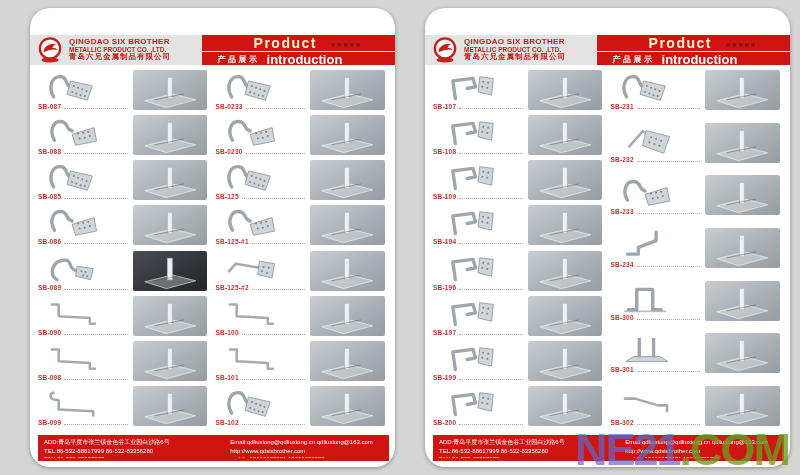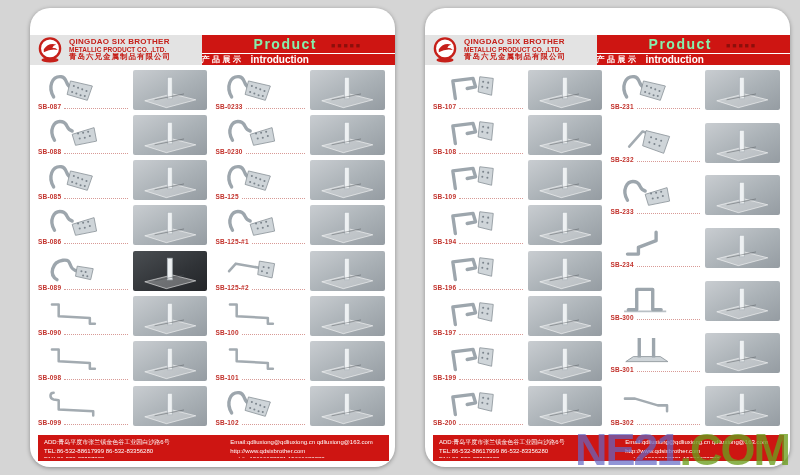--- a/index.html
+++ b/index.html
@@ -12,25 +12,25 @@
   .page-header{display:flex;margin-top:27px;height:30px;}
   .brand{width:47%;background:#e3e3e3;display:flex;align-items:center;padding-left:6px;box-sizing:border-box;}
   .logo{width:28px;height:28px;flex:0 0 28px;margin-right:5px;}
   .logo svg{width:100%;height:100%;display:block;}
   .brand-text{line-height:1.05;white-space:nowrap;}
   .b1{font-size:8px;font-weight:bold;color:#c6201a;letter-spacing:.3px;}
   .b2{font-size:6.5px;font-weight:bold;color:#c6201a;}
   .b3{font-size:7.5px;font-weight:bold;color:#c6201a;letter-spacing:1px;font-family:Liberation Mono, monospace;}
   .banner{flex:1;background:#ce1512;display:flex;flex-direction:column;}
   .banner-top{height:18px;display:flex;align-items:center;padding-left:26px;}
-  .banner-title{font-size:14px;font-weight:800;color:#86efac;letter-spacing:1.5px;padding-left:26px;}
+  .banner-title{font-size:14px;font-weight:800;color:#fef9c3;letter-spacing:1.5px;padding-left:26px;}
   .banner-squares{font-size:7px;color:#8c0f0b;letter-spacing:2px;margin-left:14px;margin-top:3px;}
-  .banner-bottom{border-top:1px solid #ffffff;flex:1;display:flex;align-items:center;}
+  .banner-bottom{border-top:1px solid #ffffff;flex:1;display:flex;align-items:center;padding-left:16px;}
   .banner-sub-cn{font-size:8px;font-weight:bold;color:#ffffff;letter-spacing:2.5px;}
-  .banner-sub-en{font-size:10px;font-weight:bold;color:#ffffff;margin-left:7px;}
+  .banner-sub-en{font-size:13px;font-weight:bold;color:#ffffff;margin-left:7px;}
 
   
   .grid{display:flex;gap:8px;padding:5px 10px 0 8px;height:364px;box-sizing:border-box;}
   .prod-col{flex:1;display:flex;flex-direction:column;justify-content:space-between;}
   .prod-item{display:flex;align-items:flex-start;height:43px;}
   .photo-wrap{width:56%;box-sizing:border-box;padding-right:3px;}
   .photo{width:62px;height:32px;margin-left:4px;}
   .photo svg,.thumb svg{width:100%;height:100%;display:block;}
   .label-row{display:flex;align-items:baseline;margin-top:1px;}
   .label-text{font-size:6.5px;font-weight:bold;color:#c2322c;letter-spacing:.2px;white-space:nowrap;}

